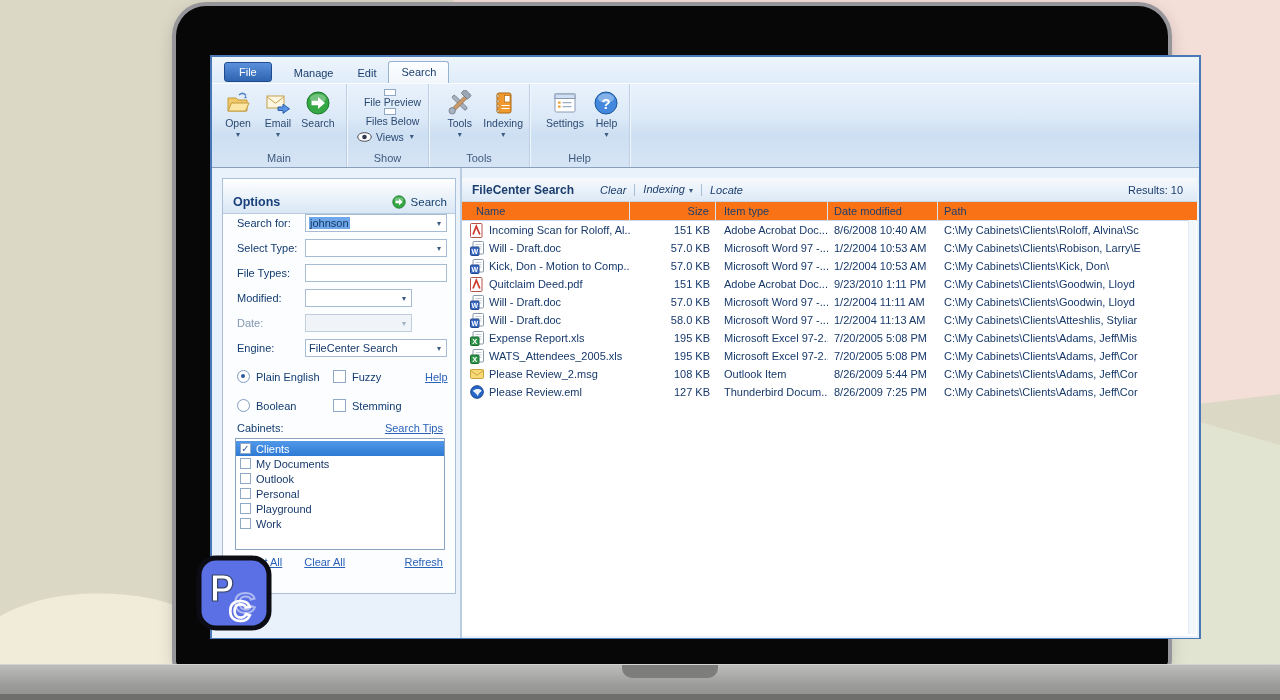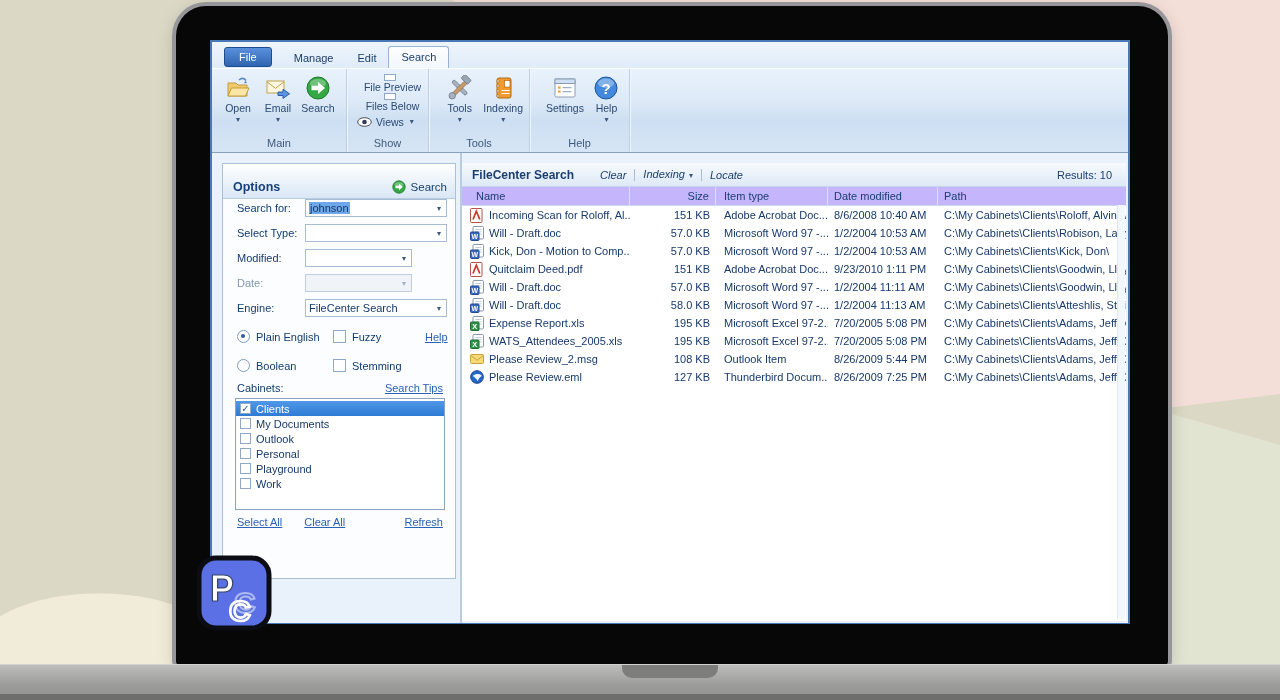--- a/index.html
+++ b/index.html
@@ -13,21 +13,21 @@
   
   .screen{position:absolute;left:176px;top:6px;width:992px;height:659px;background:#070707;
     border-radius:30px 30px 4px 4px;box-shadow:0 0 0 4px #96969a,0 4px 18px rgba(0,0,0,.25);}
   .laptop-base{position:absolute;left:0;top:664px;width:1280px;height:36px;z-index:6;
     background:linear-gradient(#bdbdbb,#9c9c9a 55%,#8e8e8c);border-top:1px solid #d2d2d0;}
   .hinge-notch{position:absolute;left:622px;top:0;width:96px;height:13px;background:#7d7d7b;
     border-radius:0 0 10px 10px;}
   .base-bottom{position:absolute;left:0;top:29px;width:100%;height:7px;background:#6e6e6c;}
 
   
-  .app{position:absolute;left:210px;top:40px;width:920px;height:584px;z-index:3;
+  .app{position:absolute;left:210px;top:55px;width:991px;height:584px;z-index:3;
     background:#fff;border:2px solid #4a77b5;box-sizing:border-box;}
   .tabbar{position:relative;height:26px;background:linear-gradient(#eef5fc,#dfecf9);
     display:flex;align-items:flex-end;padding-left:12px;}
   .tab{font-size:11px;color:#1c3e6e;padding:4px 12px 4px;cursor:default;}
   .tab.accent{background:linear-gradient(#5a90dc,#2f64b0);border:1px solid #1e4c8c;border-radius:3px;
     color:#fff;padding:3px 14px;margin-right:10px;margin-bottom:1px;}
   .tab.active{background:linear-gradient(#fdfeff,#f2f7fc);border:1px solid #98b2d2;border-bottom:none;
     border-radius:3px 3px 0 0;padding:4px 12px 5px;}
   .ribbon{position:relative;height:85px;border-top:1px solid #fbfdfe;
     background:linear-gradient(180deg,#e9f2fc 0%,#dce9f7 40%,#cddff2 62%,#d6e5f5 100%);
@@ -99,21 +99,21 @@
 
   
   .res-box{position:absolute;left:0;top:10px;right:2px;bottom:2px;background:#fff;}
   .res-toolbar{height:23px;background:linear-gradient(#f7fafd,#dde9f6);border-bottom:1px solid #c5d6e8;
     display:flex;align-items:center;padding:0 14px 0 10px;}
   .res-title{font-size:12px;font-weight:bold;color:#1c3e6e;margin-right:26px;}
   .tbar-item{font-size:11px;color:#1c3e6e;cursor:pointer;font-style:italic;}
   .vsep{width:1px;height:12px;background:#a8bdd4;margin:0 8px;}
   .tbar-item .drop{font-size:8px;margin-left:4px;}
   .res-count{margin-left:auto;font-size:11px;color:#1c3e6e;}
-  .res-header{display:flex;height:18px;background:#c4b5fd;
+  .res-header{display:flex;height:18px;background:#f97316;
     border-bottom:1px solid #c9d8ea;font-size:11px;color:#1c3e6e;}
   .res-header span{height:100%;display:flex;align-items:center;box-sizing:border-box;
     border-right:1px solid #d9e4f0;}
   .res-rows{position:relative;}
   .res-row{display:flex;height:18px;align-items:center;font-size:11px;color:#17396b;cursor:default;}
   .c-name{width:168px;padding-left:8px;display:flex;align-items:center;box-sizing:border-box;
     white-space:nowrap;overflow:hidden;}
   .c-name .ficon{flex:0 0 14px;margin-right:5px;display:flex;}
   .c-size{width:86px;text-align:right;padding-right:6px;box-sizing:border-box;}
   .c-type{width:112px;padding-left:8px;box-sizing:border-box;white-space:nowrap;overflow:hidden;}
@@ -294,20 +294,26 @@
                 </div>
               </div>
               <div class="opt-row">
                 <span class="opt-label">Select Type:</span>
                 <div class="ctrl">
                   <span class="val"></span>
                   <span class="arrow">▾</span>
                 </div>
               </div>
               <div class="opt-row">
+                <span class="opt-label">File Types:</span>
+                <div class="ctrl">
+                  <span class="val"></span>
+                </div>
+              </div>
+              <div class="opt-row">
                 <span class="opt-label">Modified:</span>
                 <div class="ctrl narrow">
                   <span class="val"></span>
                   <span class="arrow">▾</span>
                 </div>
               </div>
               <div class="opt-row">
                 <span class="opt-label dis">Date:</span>
                 <div class="ctrl narrow disabled">
                   <span class="val"></span>

